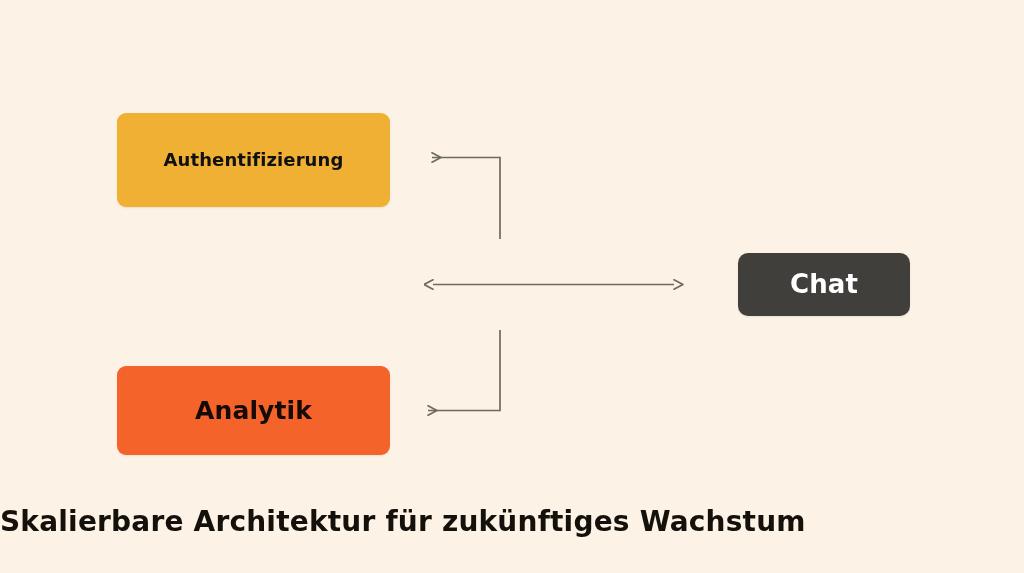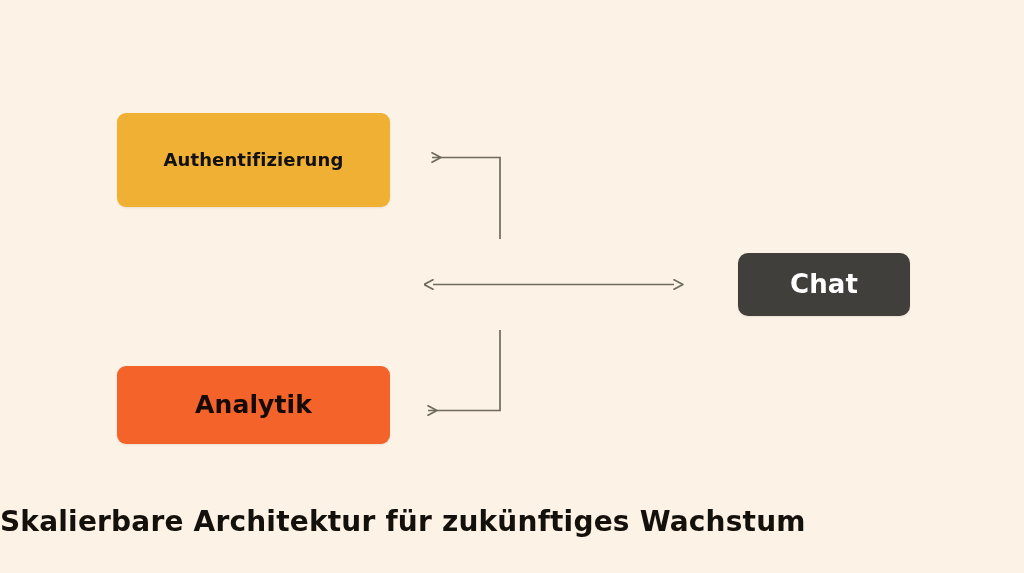--- a/index.html
+++ b/index.html
@@ -59,21 +59,21 @@
   }
   #node-payments .node-label {
     color: #0E1220;
     font-size: 25px;
   }
 
   #node-analytics {
     left: 117px;
     top: 366px;
     width: 273px;
-    height: 78px;
+    height: 89px;
     background: #F4632A;
   }
   #node-analytics .node-label {
     color: #160A05;
     font-size: 25px;
   }
 
   #node-chat {
     left: 722px;
     top: 253px;

